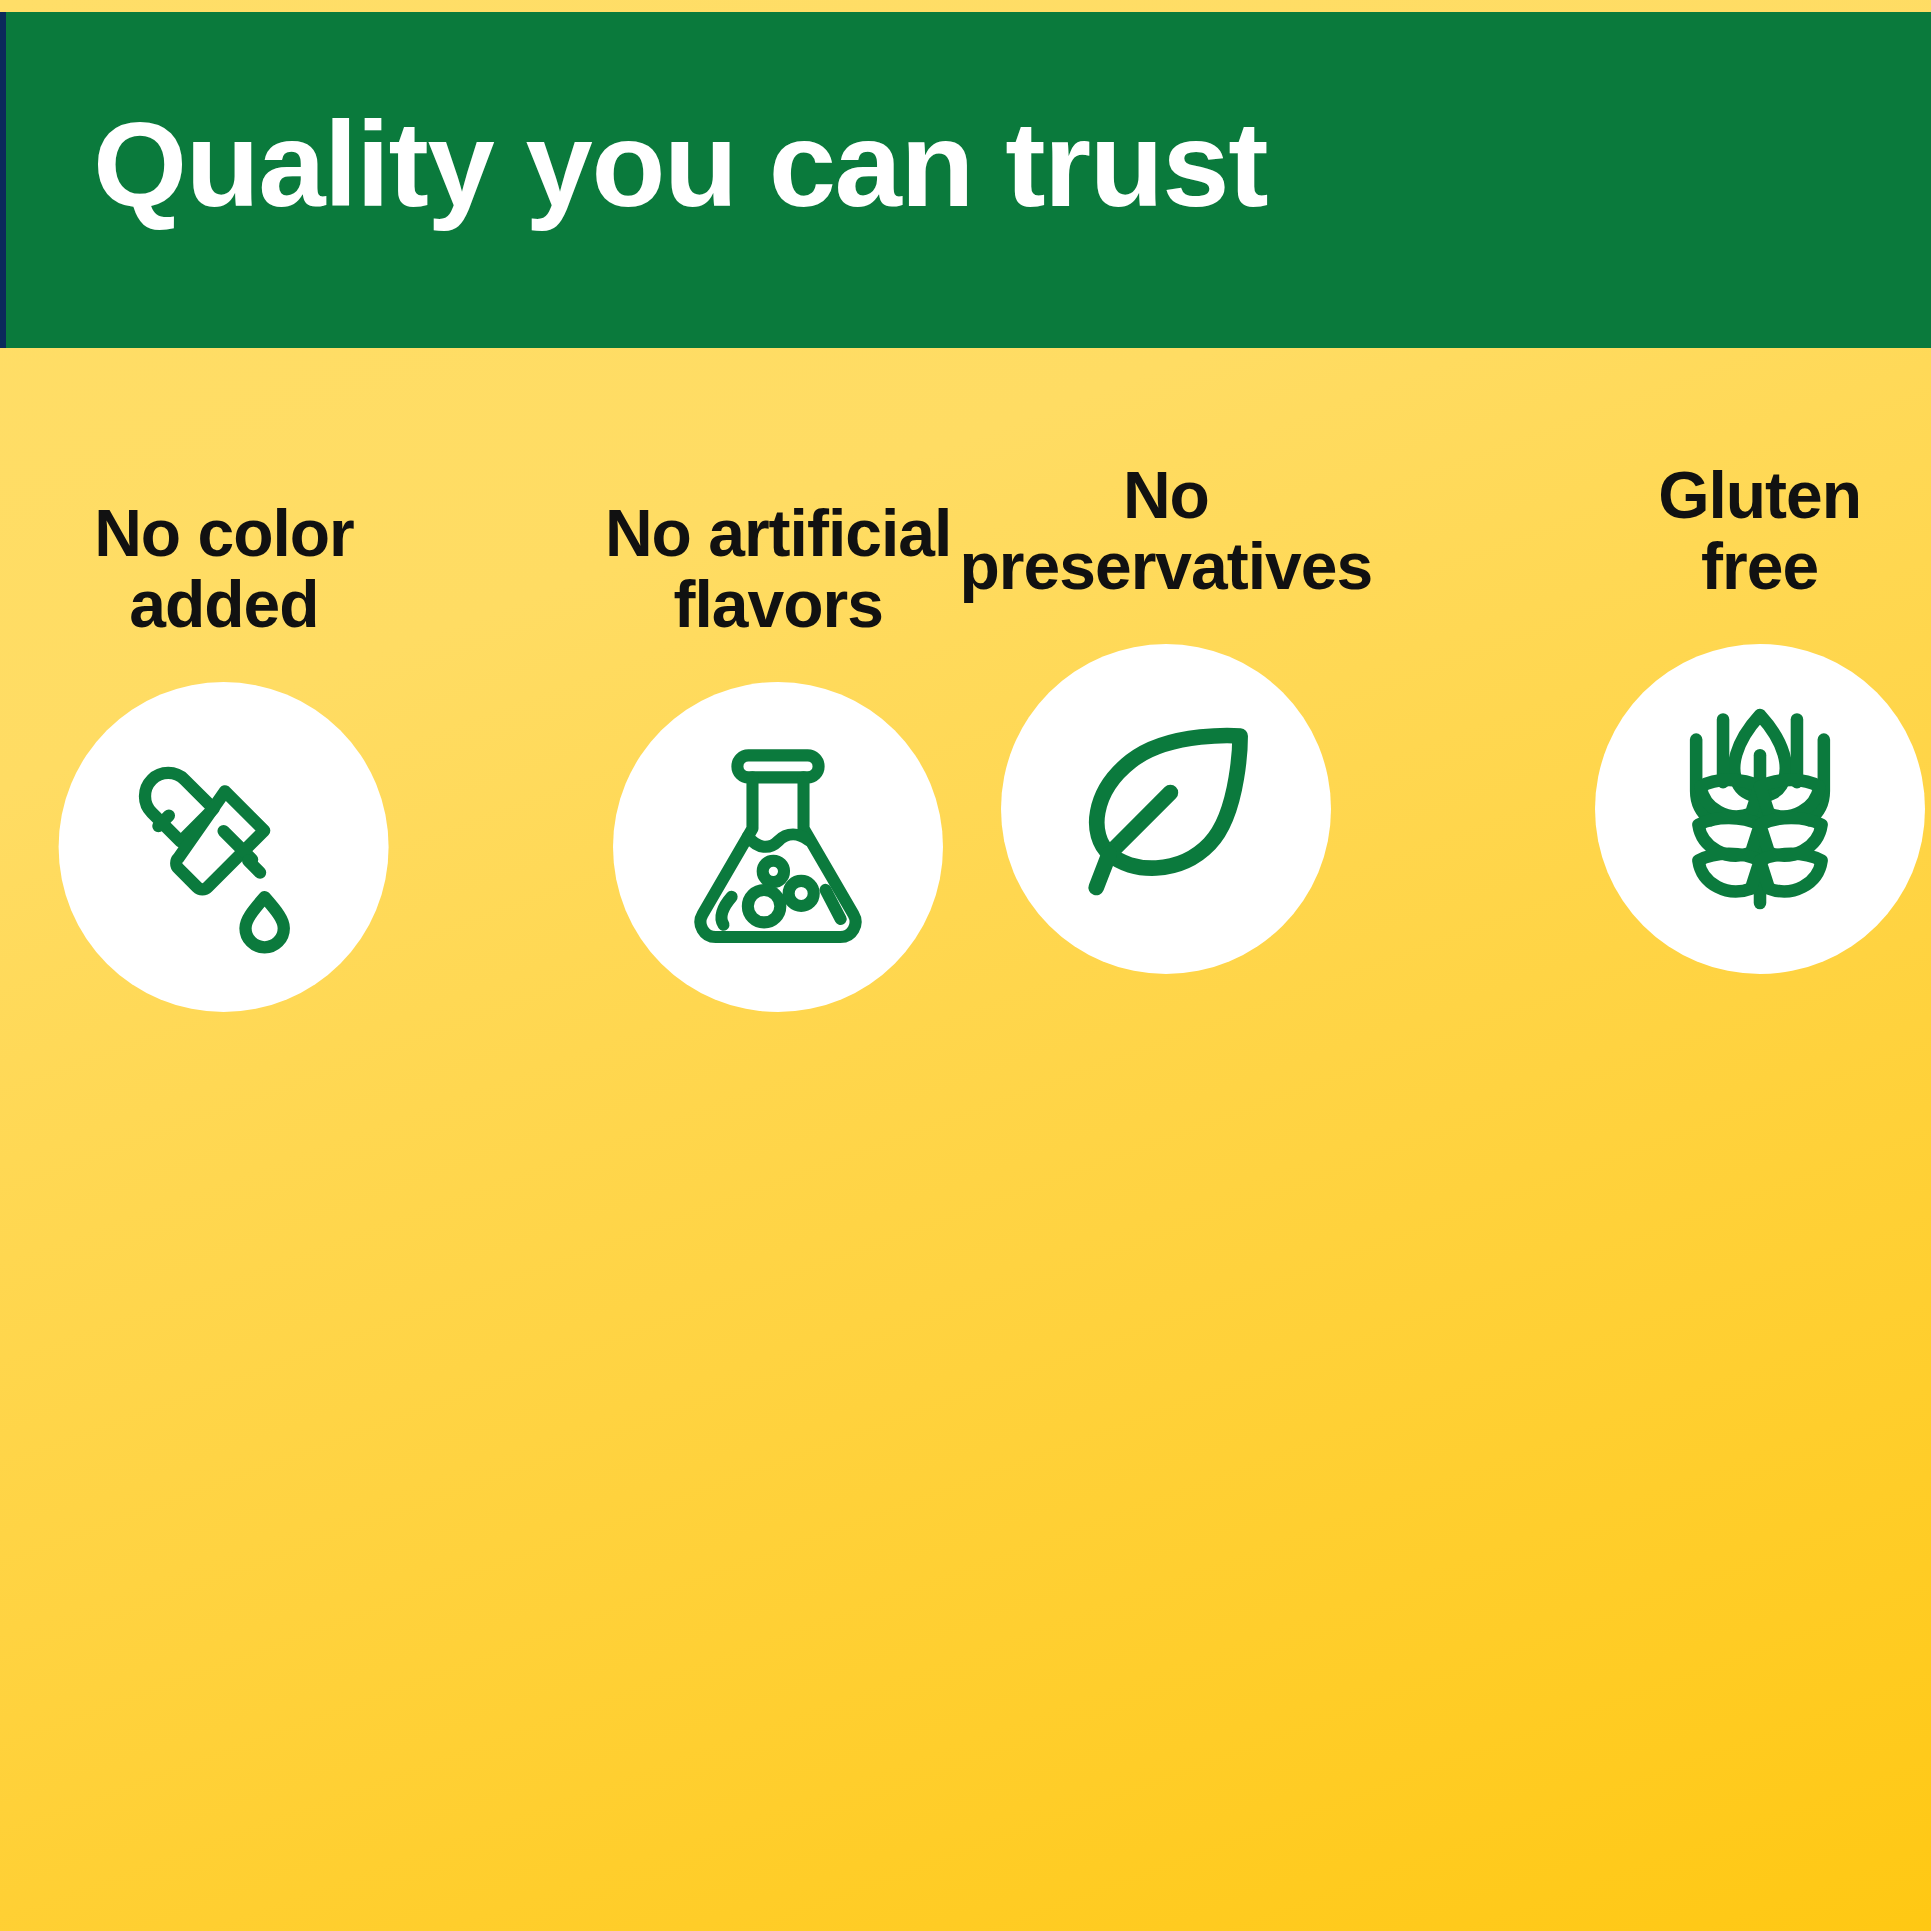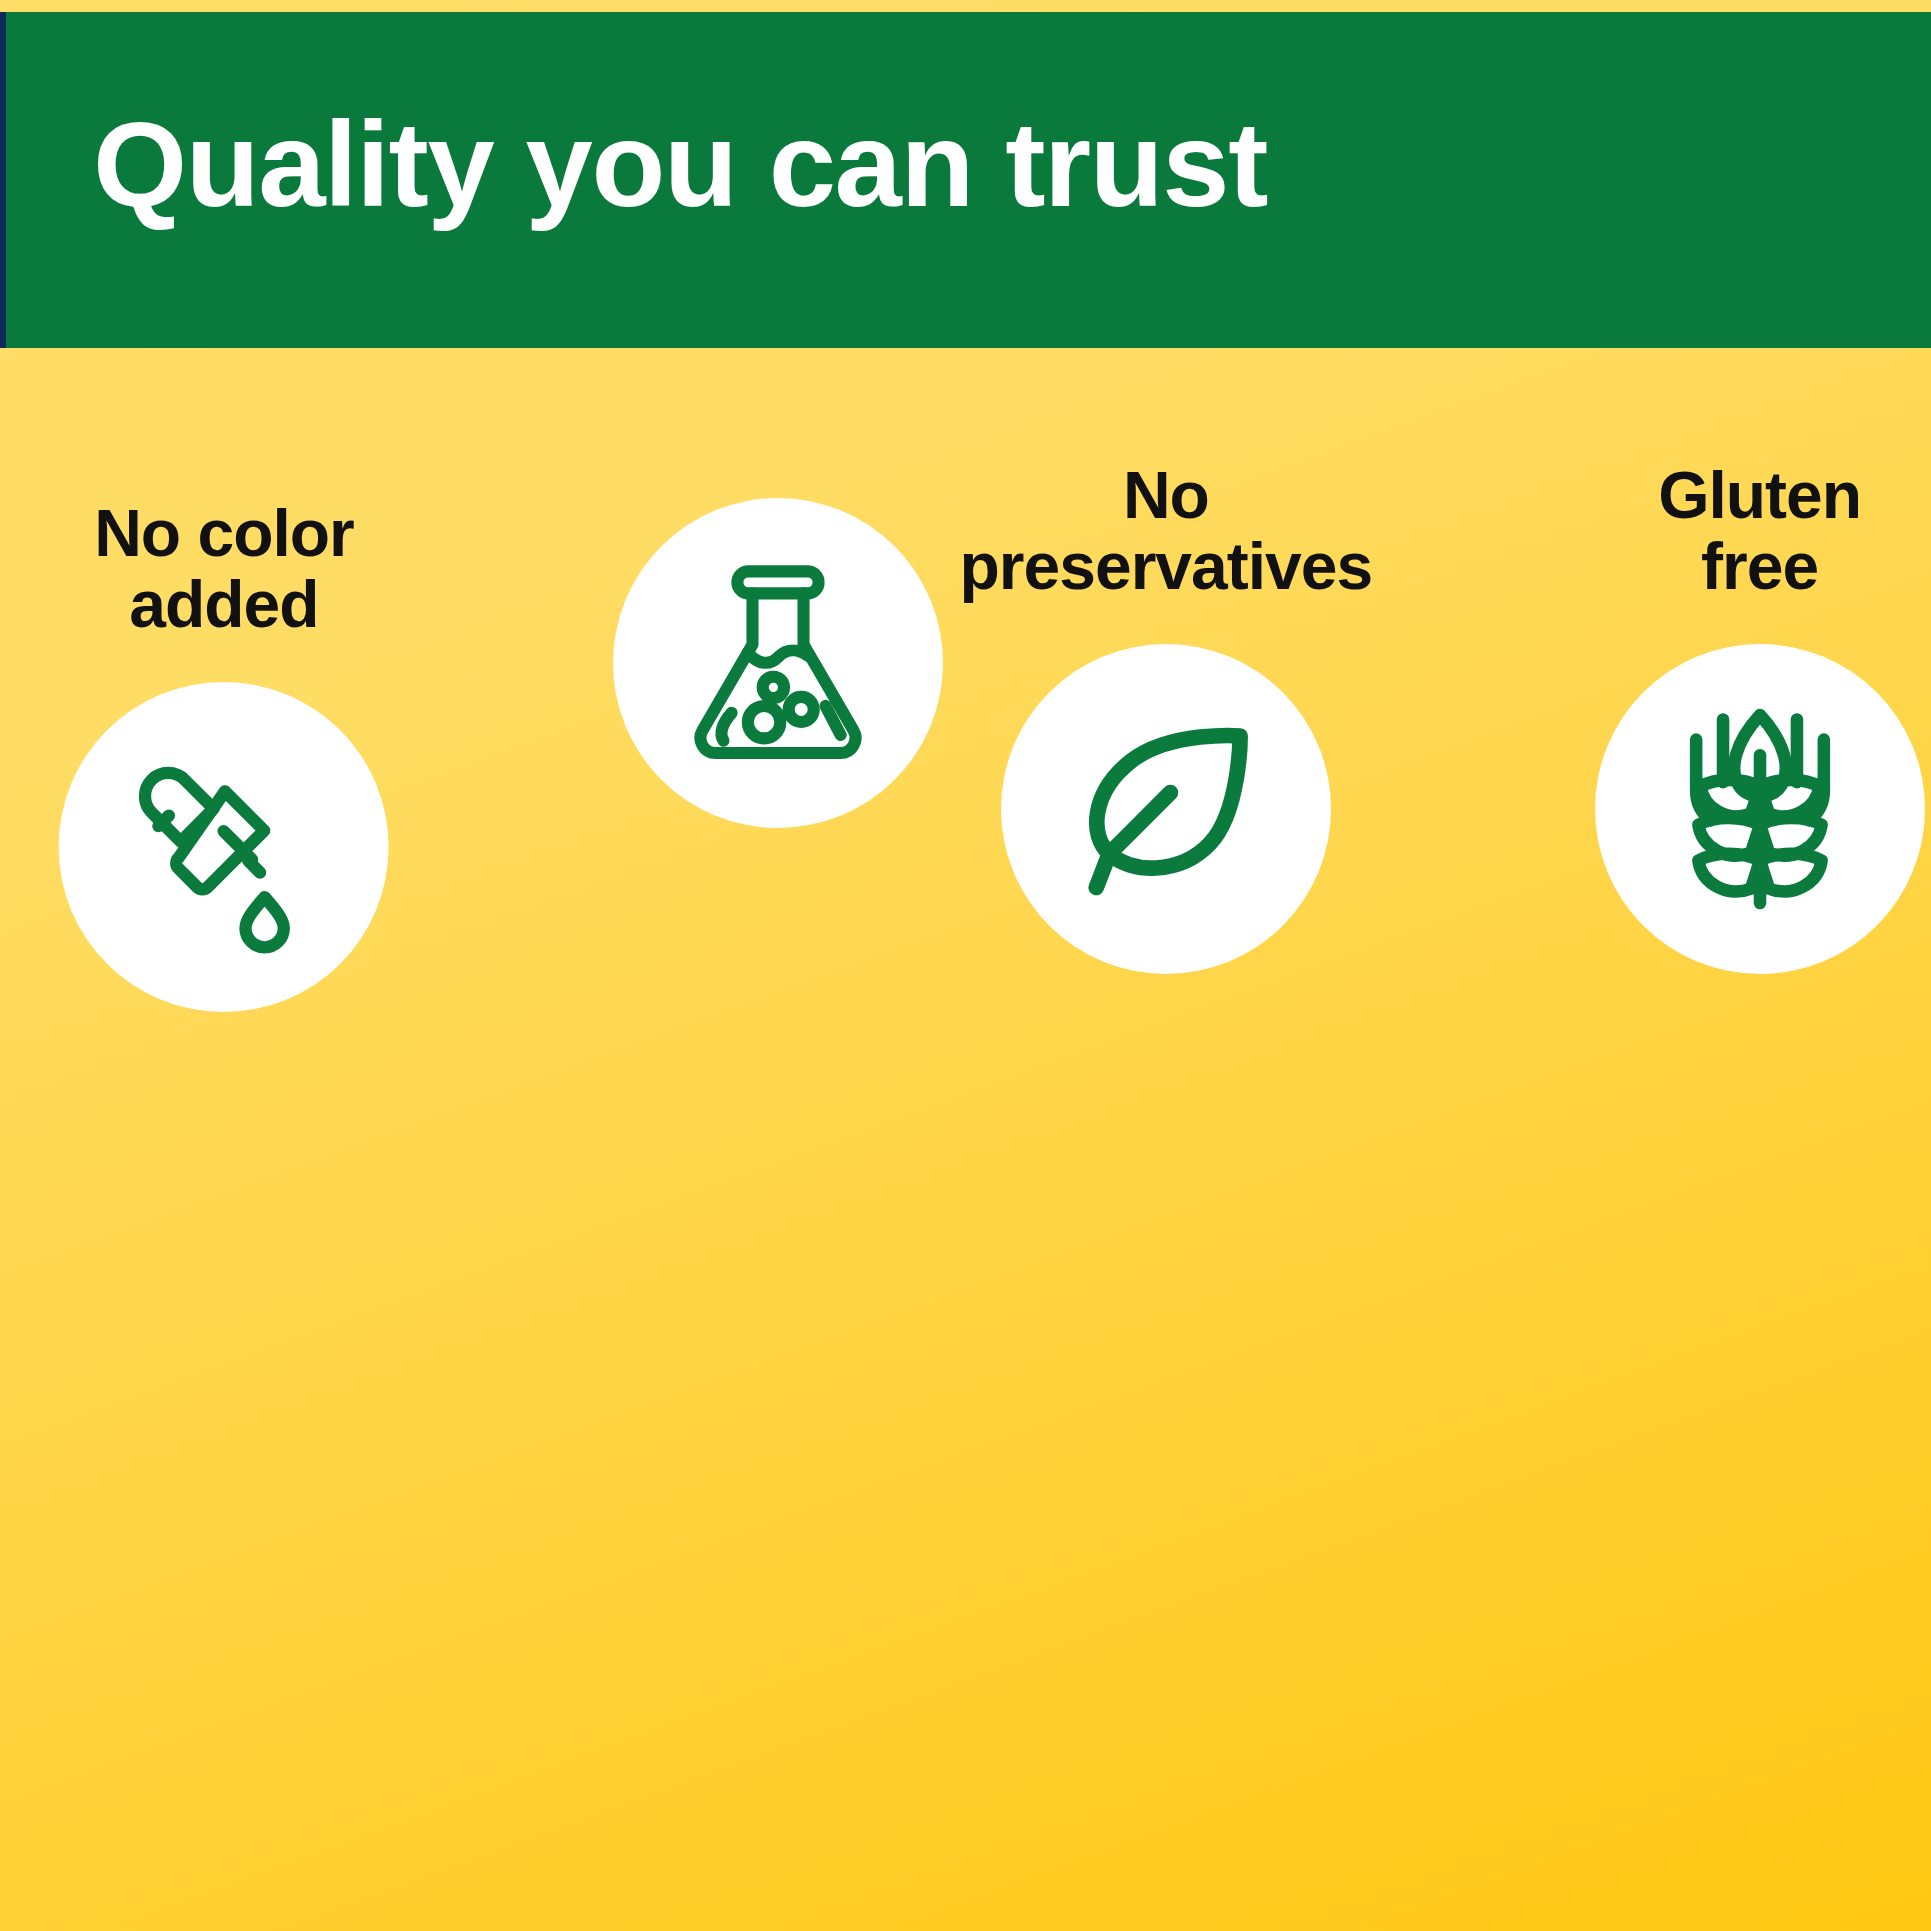--- a/index.html
+++ b/index.html
@@ -160,20 +160,22 @@
                        a 8.4 8.4 0 0 1 -16.8 0
                        c 0 -3.6 2.8 -7.2 8.4 -13.6 Z"></path>
             </svg>
           </span>
         </div>
       </div>
     </div>
 
     <div class="feature feature-r1">
       <div class="cell-b" style="display:flex;flex-direction:column;align-items:center;">
+        <div class="feature-label">No artificial
+flavors</div>
         <div class="feature-circle">
           <span>
             <svg width="232" height="232" viewBox="0 0 100 100" fill="none" stroke="#0B7A3D" stroke-width="5.2" stroke-linecap="round" stroke-linejoin="round">
 
               <rect x="32.5" y="10.5" width="35" height="9.5" rx="4.75"></rect>
 
               <path d="M39.0 20.0
                        L39.0 42.0
                        L17.5 79.0
                        a6.5 6.5 0 0 0 5.6 9.8

